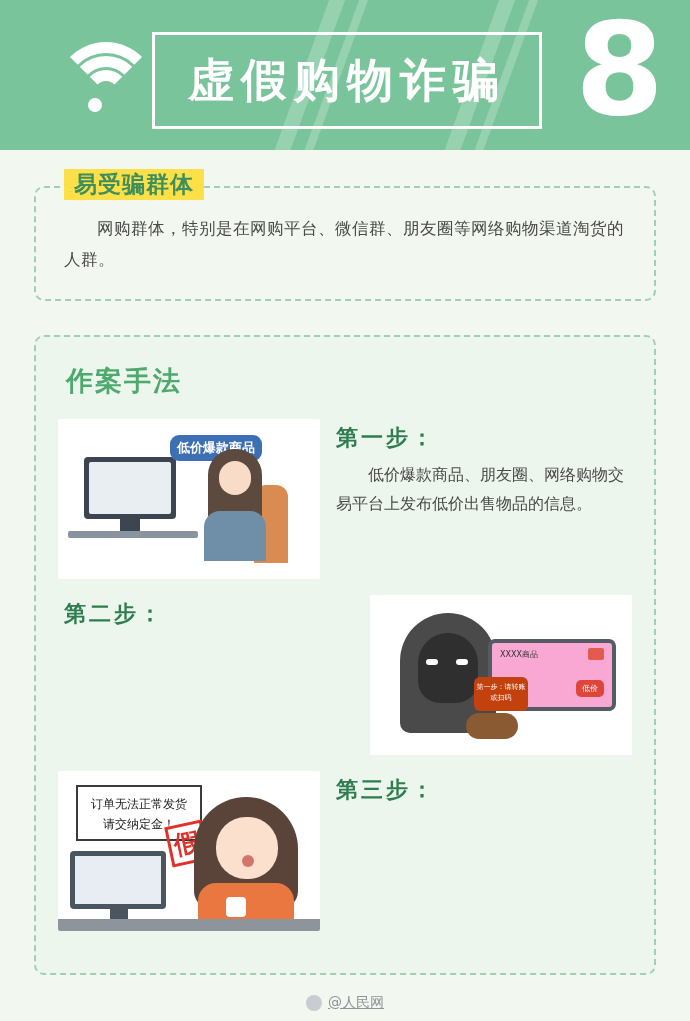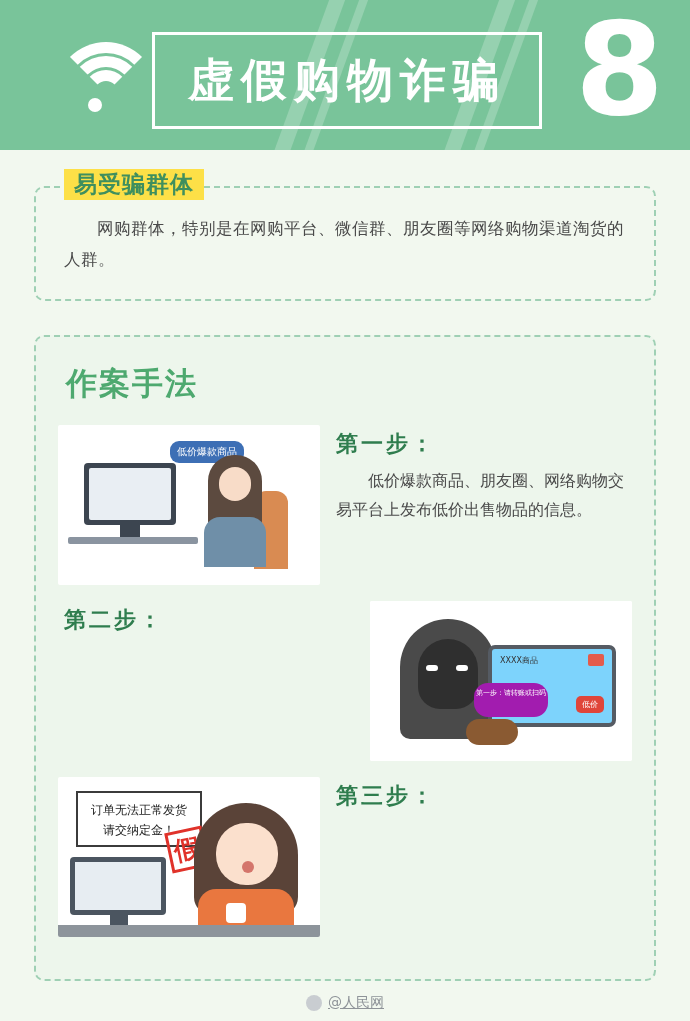--- a/index.html
+++ b/index.html
@@ -136,21 +136,21 @@
   }
 
   
   .sec2 {
     margin-top: 34px;
     padding: 22px 22px 26px 22px;
     background: #edf6ec;
   }
   .sec2-title {
     color: #4ea96f;
-    font-size: 31px;
+    font-size: 27px;
     font-weight: bold;
     font-family: Liberation Mono, monospace;
     letter-spacing: 2px;
     margin: 4px 0 20px 8px;
   }
   .step-row {
     display: flex;
     align-items: flex-start;
     margin-bottom: 16px;
   }
@@ -224,25 +224,26 @@
     height: 7px;
     background: #8a94a0;
     border-radius: 2px;
   }
   .s1-bubble {
     position: absolute;
     left: 112px;
     top: 16px;
     background: #3d6fb5;
     color: #fff;
-    font-size: 10px;
+    font-size: 13px;
     padding: 4px 7px;
     border-radius: 9px;
     white-space: nowrap;
     font-family: "DejaVu Sans", sans-serif;
+    font-weight: bold;
   }
   .s1-person-hair {
     position: absolute;
     left: 150px;
     top: 30px;
     width: 54px;
     height: 78px;
     background: #5c4a3f;
     border-radius: 26px 26px 12px 12px;
   }
@@ -302,22 +303,22 @@
     background: #ffffff;
     border-radius: 3px;
   }
   .s2-eye.l { left: 56px; }
   .s2-eye.r { left: 86px; }
   .s2-tablet {
     position: absolute;
     left: 118px;
     top: 44px;
     width: 128px;
-    height: 82px;
-    background: #7dd3fc;
+    height: 72px;
+    background: #f9a8d4;
     border: 4px solid #555b63;
     border-radius: 7px;
     box-sizing: border-box;
   }
   .s2-tab-label {
     position: absolute;
     left: 8px;
     top: 6px;
     font-size: 8px;
     color: #333;
@@ -340,24 +341,24 @@
     color: #fff;
     font-size: 8px;
     padding: 3px 6px;
     border-radius: 5px;
     font-family: "DejaVu Sans", sans-serif;
   }
   .s2-speech {
     position: absolute;
     left: 104px;
     top: 82px;
-    width: 74px;
+    width: 54px;
     height: 34px;
-    background: #a21caf;
-    border-radius: 14px;
+    background: #c2410c;
+    border-radius: 6px;
     color: #fff;
     font-size: 7px;
     text-align: center;
     padding-top: 5px;
     box-sizing: border-box;
     line-height: 1.5;
     font-family: "DejaVu Sans", sans-serif;
   }
   .s2-hand {
     position: absolute;

